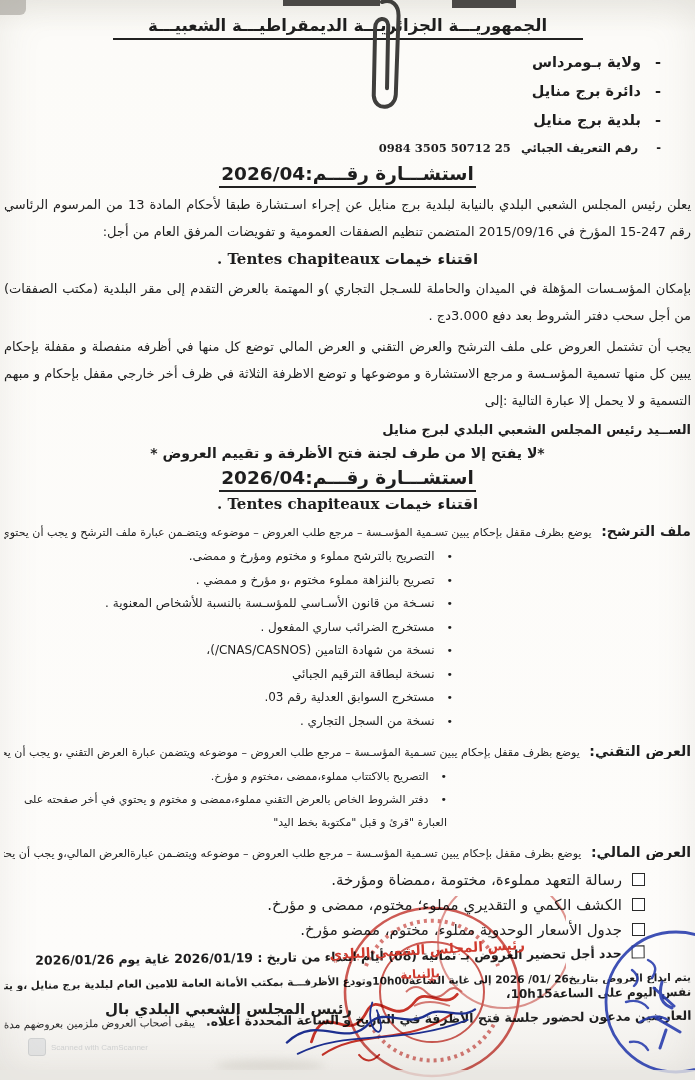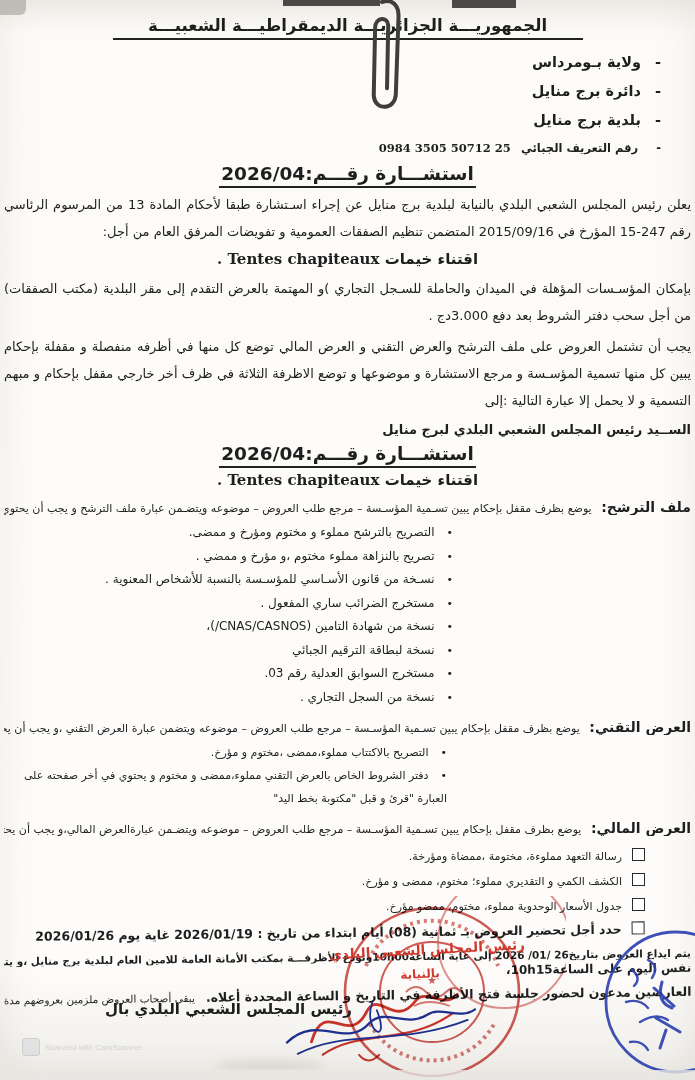--- a/index.html
+++ b/index.html
@@ -35,21 +35,21 @@
   }
   .addressee{font-size:13px;font-weight:600;margin-top:8px;white-space:nowrap;}
   .star-note{text-align:center;font-size:14px;font-weight:bold;margin-top:8px;}
   .sec-intro{font-size:11px;margin-top:10px;white-space:nowrap;overflow:hidden;letter-spacing:-.1px;}
   .sec-label{font-size:14px;font-weight:bold;border-bottom:1.5px solid #222;margin-left:6px;}
   .blist{margin:6px 0 0 0;text-align:right;}
   .b-item{font-size:12px;line-height:22.5px;padding-right:238px;}
   .b-item::before{content:"•";margin-left:12px;font-size:11px;}
   .blist2 .b-item{padding-right:244px;font-size:11px;line-height:23px;}
   .cklist{margin:8px 0 0 0;}
-  .ck-item{font-size:11px;line-height:25px;padding-right:46px;white-space:nowrap;overflow:hidden;}
+  .ck-item{font-size:15px;line-height:25px;padding-right:46px;white-space:nowrap;overflow:hidden;}
   .ckbox{
     display:inline-block;width:11px;height:11px;border:1.6px solid #2a2a2a;
     vertical-align:-1px;margin-left:10px;background:#fff;
   }
   .ck-deadline{font-weight:bold;font-size:12.5px;margin-top:1px;}
   .sched{transform:rotate(-.7deg);}
   .deposit-line{font-size:10.5px;font-weight:bold;white-space:nowrap;overflow:hidden;margin-top:6px;}
   .sameday-line{font-size:12px;font-weight:bold;white-space:nowrap;margin-top:2px;}
   .attend-line{white-space:nowrap;overflow:hidden;margin-top:6px;}
   .attend-bold{font-size:12.5px;font-weight:bold;}
@@ -60,21 +60,21 @@
   .corner-blob{background:#9a978f;opacity:.55;border-radius:0 0 6px 0;}
   .stamp-text-1{left:340px;top:941px;width:185px;text-align:center;color:#d03a2e;
     font-size:13.5px;font-weight:bold;transform:rotate(-3deg);white-space:nowrap;}
   .stamp-text-2{left:380px;top:967px;width:80px;text-align:center;color:#d03a2e;
     font-size:12px;font-weight:bold;transform:rotate(-3deg);}
   .printed-title{left:32px;top:1000px;width:320px;font-size:15px;font-weight:600;
     direction:rtl;white-space:nowrap;overflow:hidden;}
   .smudge{left:215px;top:1060px;width:110px;height:12px;background:#d7d4cd;
     border-radius:50%;filter:blur(4px);opacity:.8;}
   .bottom-band{left:0;bottom:0;width:695px;height:10px;background:#e9e7e2;opacity:.8;}
-  .watermark{left:22px;top:1038px;display:flex;align-items:center;gap:5px;opacity:.4;direction:ltr;}
+  .watermark{left:28px;top:1038px;display:flex;align-items:center;gap:5px;opacity:.4;direction:ltr;}
   .wm-icon{width:16px;height:16px;border:1.5px solid #9aa0a6;border-radius:3px;background:#c9cdd2;}
   .wm-text{font-size:8px;color:#9aa0a6;font-family:"Liberation Sans",sans-serif;}
 </style>
 </head>
 <body>
 
 <div id="page">
 
   <div class="abs strip" style="left:283px;top:0;width:97px;height:6px"></div>
   <div class="abs strip" style="left:452px;top:0;width:64px;height:8px"></div>
@@ -100,20 +100,21 @@
 
     <p class="para">يعلن رئيس المجلس الشعبي البلدي بالنيابة لبلدية برج منايل  عن إجراء اسـتشارة  طبقا لأحكام المادة 13  من المرسوم الرئاسي رقم 247-15 المؤرخ في 2015/09/16 المتضمن تنظيم الصفقات العمومية و تفويضات المرفق العام من أجل:</p>
 
     <div class="subject">اقتناء خيمات Tentes chapiteaux .</div>
 
     <p class="para">بإمكان المؤسـسات المؤهلة في الميدان  والحاملة للسـجل التجاري )و المهتمة بالعرض التقدم إلى مقر البلدية (مكتب الصفقات) من أجل سحب دفتر الشروط بعد دفع 3.000دج .</p>
 
     <p class="para" style="margin-top:4px">يجب أن تشتمل العروض على ملف الترشح والعرض التقني و العرض المالي توضع كل منها في أظرفه منفصلة و مقفلة بإحكام يبين كل منها تسمية المؤسـسة و مرجع الاستشارة و موضوعها و توضع الاظرفة الثلاثة في ظرف أخر خارجي مقفل بإحكام و مبهم التسمية و لا يحمل إلا عبارة التالية :إلى</p>
     <div class="addressee">الســيد رئيس المجلس الشعبي البلدي لبرج منايل</div>
 
+    <div class="star-note">*لا يفتح إلا من طرف لجنة فتح الأظرفة و تقييم العروض *</div>
 
     <div class="consult-head" style="margin-top:6px"><span>استشـــارة رقـــم:2026/04</span></div>
     <div class="subject" style="margin-top:7px">اقتناء خيمات Tentes chapiteaux .</div>
 
     <div class="sec-intro">
       <span class="sec-label">ملف الترشح:</span>
       <span>يوضع بظرف مقفل بإحكام يبين تسـمية المؤسـسة – مرجع طلب العروض – موضوعه ويتضـمن عبارة ملف الترشح و يجب أن يحتوي على الوثائق التالية:</span>
     </div>
     <div class="blist">
 

